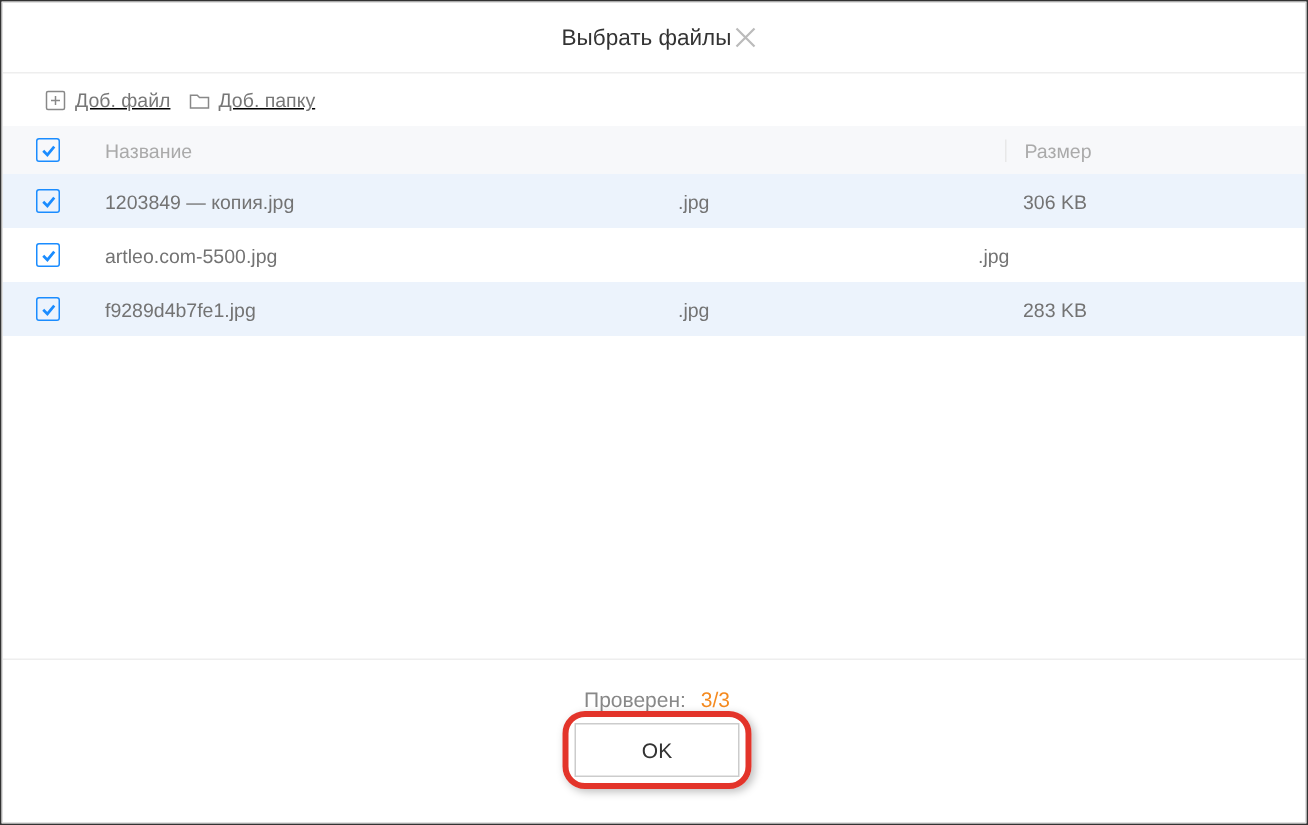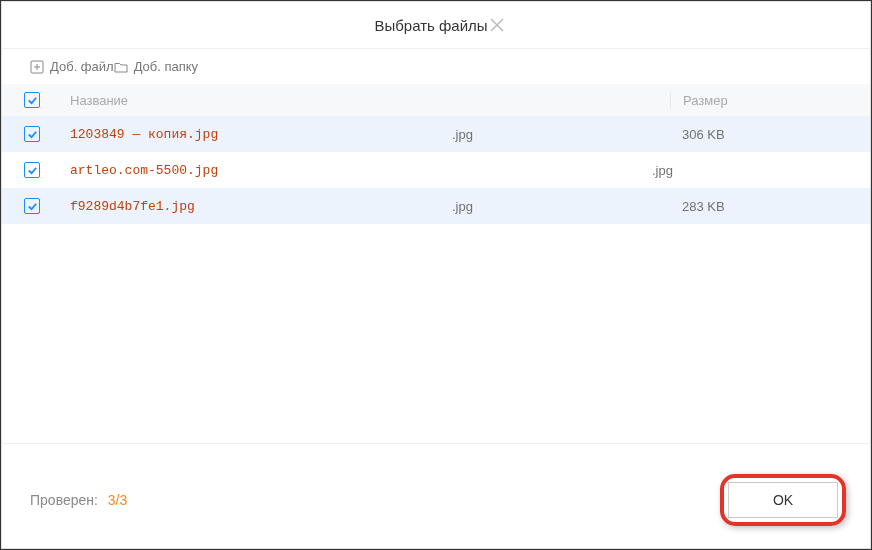--- a/index.html
+++ b/index.html
@@ -34,22 +34,24 @@
       height: 18px;
       display: flex;
       align-items: center;
       justify-content: center;
       cursor: pointer;
       color: #bbb;
     }
     .close-btn svg { width: 16px; height: 16px; }
     .toolbar {
       display: flex;
+      gap: 12px;
       padding: 10px 28px;
       align-items: center;
+      text-decoration: underline;
     }
     .toolbar-btn {
       display: flex;
       align-items: center;
       gap: 6px;
       color: #777;
       font-size: 13px;
       cursor: pointer;
     }
     .toolbar-btn svg { width: 14px; height: 14px; }
@@ -75,38 +77,39 @@
     }
     .row {
       display: flex;
       align-items: center;
       padding: 10px 0;
       font-size: 13px;
       color: #444;
     }
     .row.alt { background: #ecf3fc; }
     .row .col-type, .row .col-size { color: #737373; border-left: none; }
-    .row .col-name { color: #c2410c; font-family: Liberation Mono, monospace; }
+    .row .col-name { color: #737373; }
     .checkbox {
       width: 16px;
       height: 16px;
       border: 1.5px solid #1a8cff;
       border-radius: 2px;
       display: flex;
       align-items: center;
       justify-content: center;
       cursor: pointer;
     }
     .checkbox svg { width: 11px; height: 11px; }
     .footer {
       display: flex;
-      justify-content: space-between;
-      align-items: center;
-      padding: 30px 24px 22px 28px;
+      justify-content: flex-end;
+      align-items: center;
+      padding: 18px 24px 22px 28px;
       border-top: 1px solid #eee;
+      flex-direction: column;
     }
     .status {
       font-size: 14px;
       color: #888;
     }
     .status-count { color: #f58a1f; margin-left: 6px; }
     .footer-buttons {
       display: flex;
       gap: 14px;
       align-items: center;

